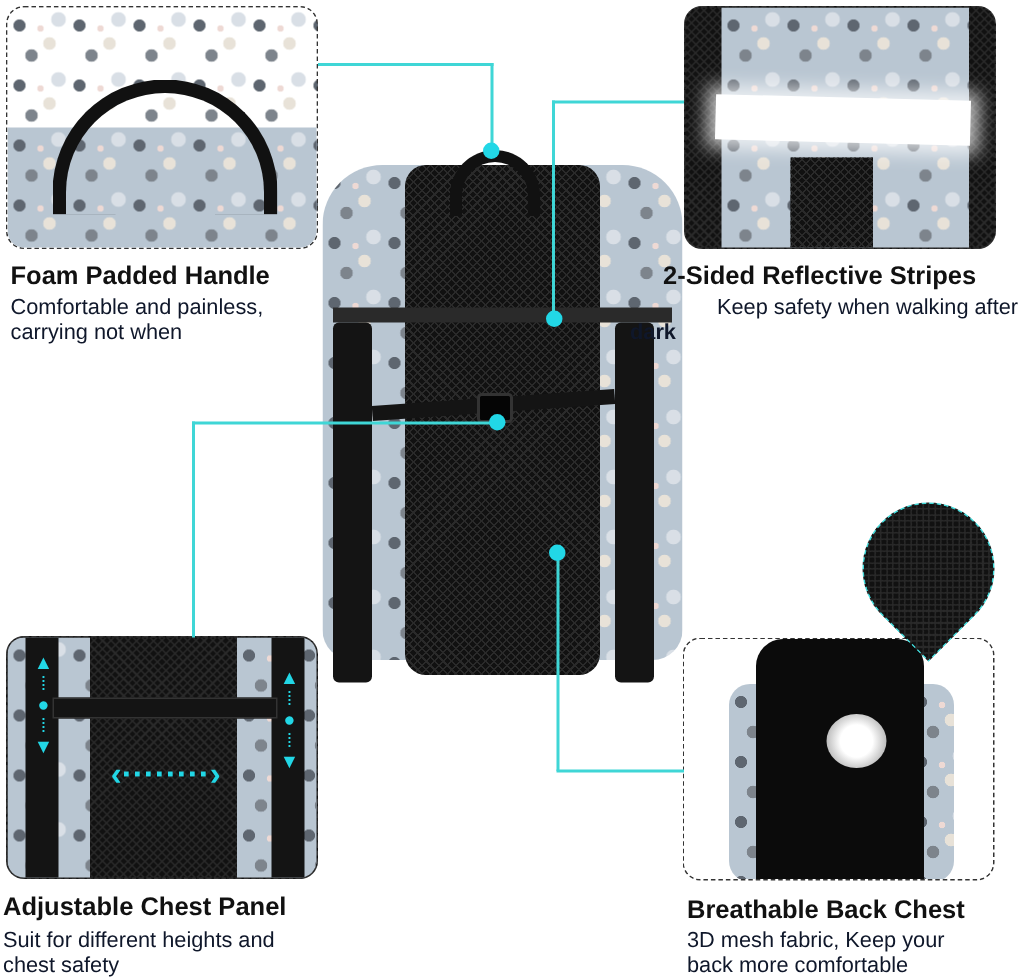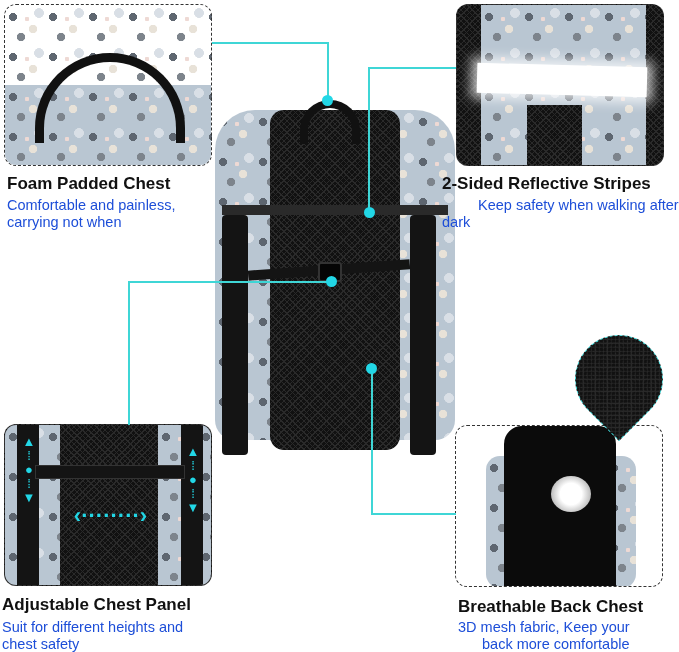--- a/index.html
+++ b/index.html
@@ -16,21 +16,21 @@
       radial-gradient(circle at 55% 35%, #eed9d4 0 6%, transparent 7%);
     background-size: 40px 40px;
   }
   .mesh {
     background-color: #111;
     background-image:
       repeating-linear-gradient(45deg, #2a2a2a 0 1px, transparent 1px 4px),
       repeating-linear-gradient(-45deg, #2a2a2a 0 1px, transparent 1px 4px);
   }
   .title { position: absolute; font-weight: bold; font-size: 17px; color: #111; white-space: nowrap; }
-  .desc { position: absolute; font-size: 14.5px; color: #1d4ed8; line-height: 17px; }
+  .desc { position: absolute; font-size: 14.5px; color: #0f172a; line-height: 17px; }
   .line { position: absolute; background: #3fd6d6; }
   .dot { position: absolute; width: 11px; height: 11px; border-radius: 50%; background: #22d7e6; }
   .strap { position: absolute; background: #141414; }
 </style>
 </head>
 <body>
 
 <div>
   <div class="abs catpat" style="left:215px;top:110px;width:240px;height:330px;border-radius:40px 40px 20px 20px;"></div>
   <div class="abs mesh" style="left:270px;top:110px;width:130px;height:340px;border-radius:14px;"></div>
@@ -80,27 +80,27 @@
 <div class="dot" style="left:364px;top:207px;"></div>
 
 <div class="line" style="left:128px;top:281px;width:204px;height:2px;"></div>
 <div class="line" style="left:128px;top:281px;width:2px;height:144px;"></div>
 <div class="dot" style="left:326px;top:276px;"></div>
 
 <div class="line" style="left:371px;top:368px;width:2px;height:146px;"></div>
 <div class="line" style="left:371px;top:513px;width:85px;height:2px;"></div>
 <div class="dot" style="left:366px;top:363px;"></div>
 
-<div class="title" style="left:7px;top:174px;">Foam Padded Chest</div>
+<div class="title" style="left:7px;top:174px;">Foam Padded Handle</div>
 <div class="desc" style="left:7px;top:197px;">Comfortable and painless,</div>
 <div class="desc" style="left:7px;top:214px;">carrying not when</div>
 
 <div class="title" style="left:442px;top:174px;">2-Sided Reflective Stripes</div>
 <div class="desc" style="left:442px;top:197px;margin-left:36px;">Keep safety when walking after</div>
-<div class="desc" style="left:442px;top:214px;">dark</div>
+<div class="desc" style="left:420px;top:214px;font-weight:bold;">dark</div>
 
 <div class="title" style="left:2px;top:595px;">Adjustable Chest Panel</div>
 <div class="desc" style="left:2px;top:619px;">Suit for different heights and</div>
 <div class="desc" style="left:2px;top:636px;">chest safety</div>
 
 <div class="title" style="left:458px;top:597px;">Breathable Back Chest</div>
 <div class="desc" style="left:458px;top:619px;">3D mesh fabric, Keep your</div>
-<div class="desc" style="left:458px;top:636px;margin-left:24px;">back more comfortable</div>
+<div class="desc" style="left:458px;top:636px;">back more comfortable</div>
 
 </body></html>

